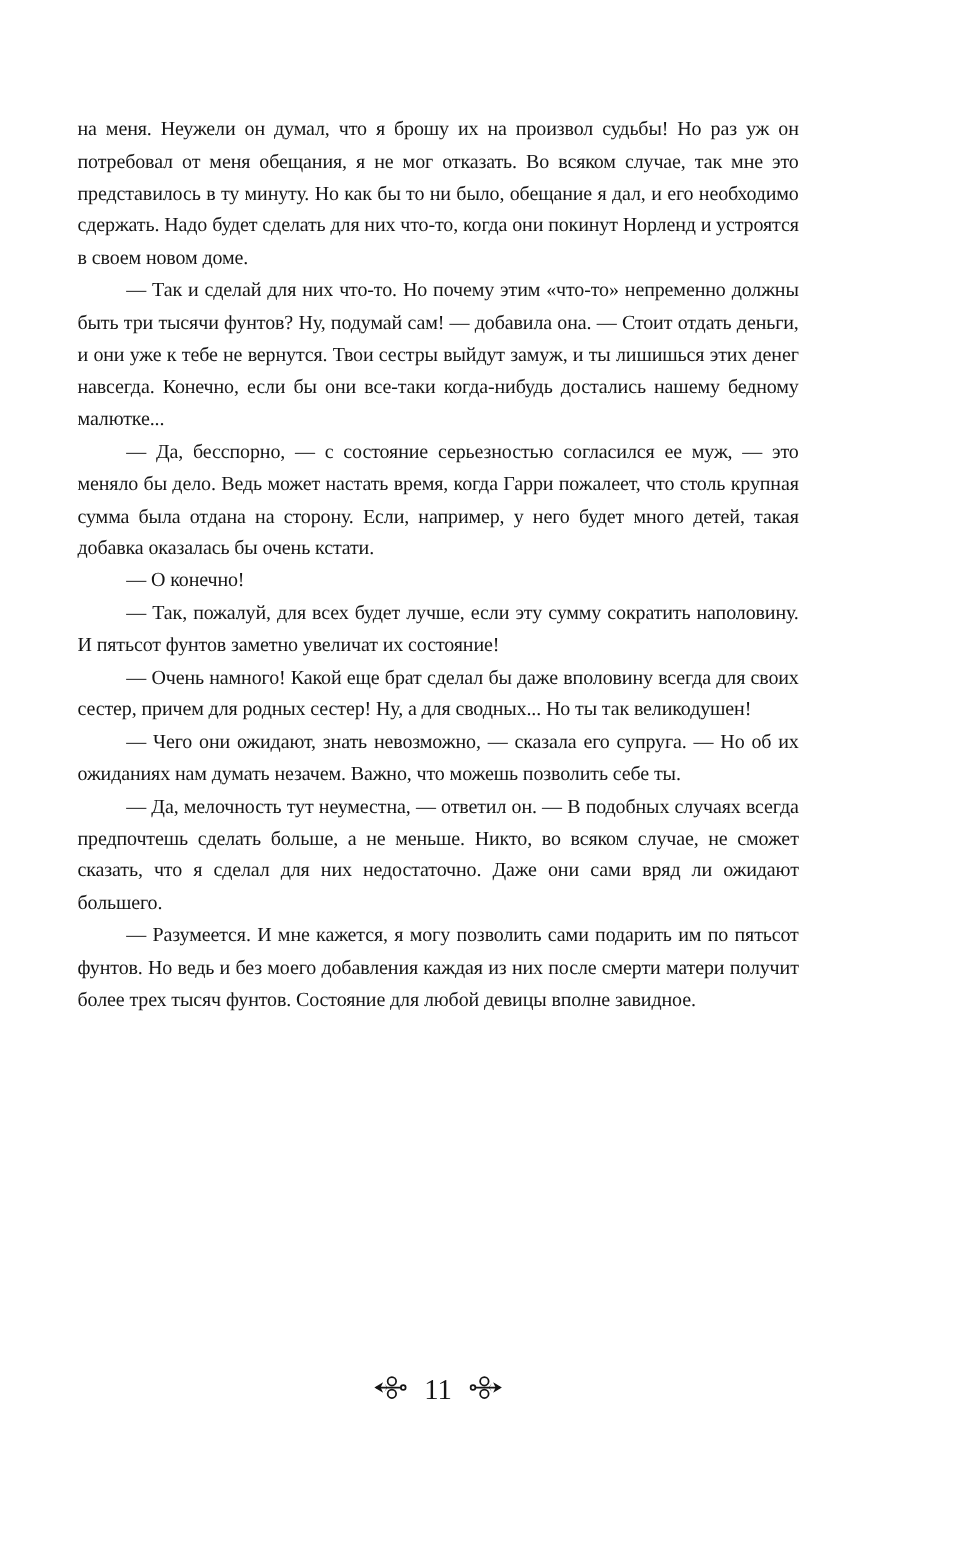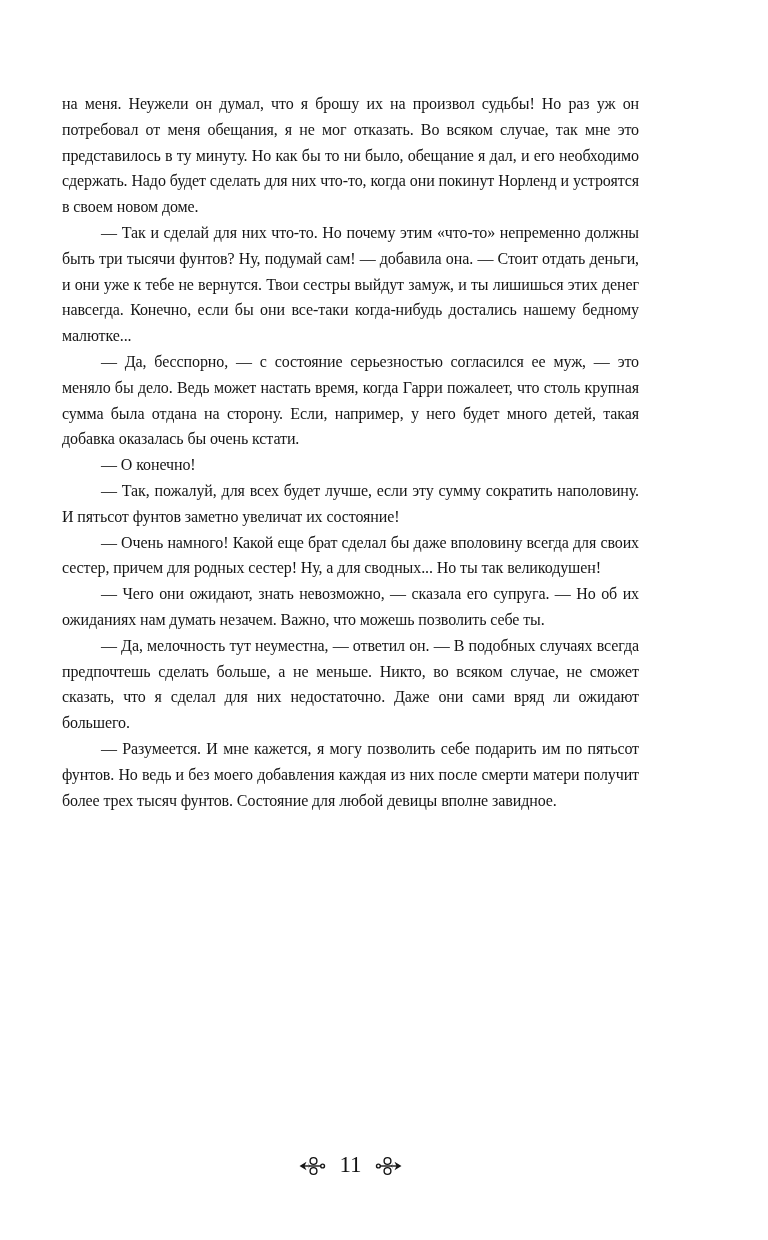--- a/index.html
+++ b/index.html
@@ -34,23 +34,22 @@
     text-indent: 39px;
   }
   .footer {
     position: absolute;
     left: 62px;
     top: 1100px;
     width: 577px;
     height: 32px;
     display: flex;
     justify-content: center;
-    align-items: flex-end;
+    align-items: flex-start;
     gap: 13px;
-    margin-top: 44px;
   }
   .pagenum {
     font-family: "Liberation Serif", "DejaVu Serif", serif;
     font-size: 23px;
     color: #151515;
     line-height: 1;
   }
   .fleuron {
     display: inline-flex;
     align-items: center;
@@ -66,21 +65,21 @@
 
   <div class="textblock" id="textblock" style="color: rgb(21, 21, 21);">
       <p class="">на меня. Неужели он думал, что я брошу их на произвол судьбы! Но раз уж он потребовал от меня обещания, я не мог отказать. Во всяком случае, так мне это представилось в ту минуту. Но как бы то ни было, обещание я дал, и его необходимо сдержать. Надо будет сделать для них что-то, когда они покинут Норленд и устроятся в своем новом доме.</p>
       <p class="indent">— Так и сделай для них что-то. Но почему этим «что-то» непременно должны быть три тысячи фунтов? Ну, подумай сам! — добавила она. — Стоит отдать деньги, и они уже к тебе не вернутся. Твои сестры выйдут замуж, и ты лишишься этих денег навсегда. Конечно, если бы они все-таки когда-нибудь достались нашему бедному малютке...</p>
       <p class="indent">— Да, бесспорно, — с состояние серьезностью согласился ее муж, — это меняло бы дело. Ведь может настать время, когда Гарри пожалеет, что столь крупная сумма была отдана на сторону. Если, например, у него будет много детей, такая добавка оказалась бы очень кстати.</p>
       <p class="indent">— О конечно!</p>
       <p class="indent">— Так, пожалуй, для всех будет лучше, если эту сумму сократить наполовину. И пятьсот фунтов заметно увеличат их состояние!</p>
       <p class="indent">— Очень намного! Какой еще брат сделал бы даже вполовину всегда для своих сестер, причем для родных сестер! Ну, а для сводных... Но ты так великодушен!</p>
       <p class="indent">— Чего они ожидают, знать невозможно, — сказала его супруга. — Но об их ожиданиях нам думать незачем. Важно, что можешь позволить себе ты.</p>
       <p class="indent">— Да, мелочность тут неуместна, — ответил он. — В подобных случаях всегда предпочтешь сделать больше, а не меньше. Никто, во всяком случае, не сможет сказать, что я сделал для них недостаточно. Даже они сами вряд ли ожидают большего.</p>
-      <p class="indent">— Разумеется. И мне кажется, я могу позволить себе подарить им по пятьсот фунтов. Но ведь и без моего добавления каждая из них после смерти матери получит более трех тысяч фунтов. Состояние для любой девицы вполне завидное.</p>
+      <p class="indent">— Разумеется. И мне кажется, я могу позволить сами подарить им по пятьсот фунтов. Но ведь и без моего добавления каждая из них после смерти матери получит более трех тысяч фунтов. Состояние для любой девицы вполне завидное.</p>
     </div>
 
   <div class="footer">
     <span class="fleuron">
       <svg width="27" height="20" viewBox="0 0 27 20" aria-hidden="true">
         <g fill="none" stroke="#151515" stroke-width="1.4">
           <line x1="2" y1="10" x2="22" y2="10"></line>
           <circle cx="14.5" cy="5" r="3.4"></circle>
           <circle cx="14.5" cy="15" r="3.4"></circle>
           <circle cx="23.6" cy="10" r="1.9"></circle>

